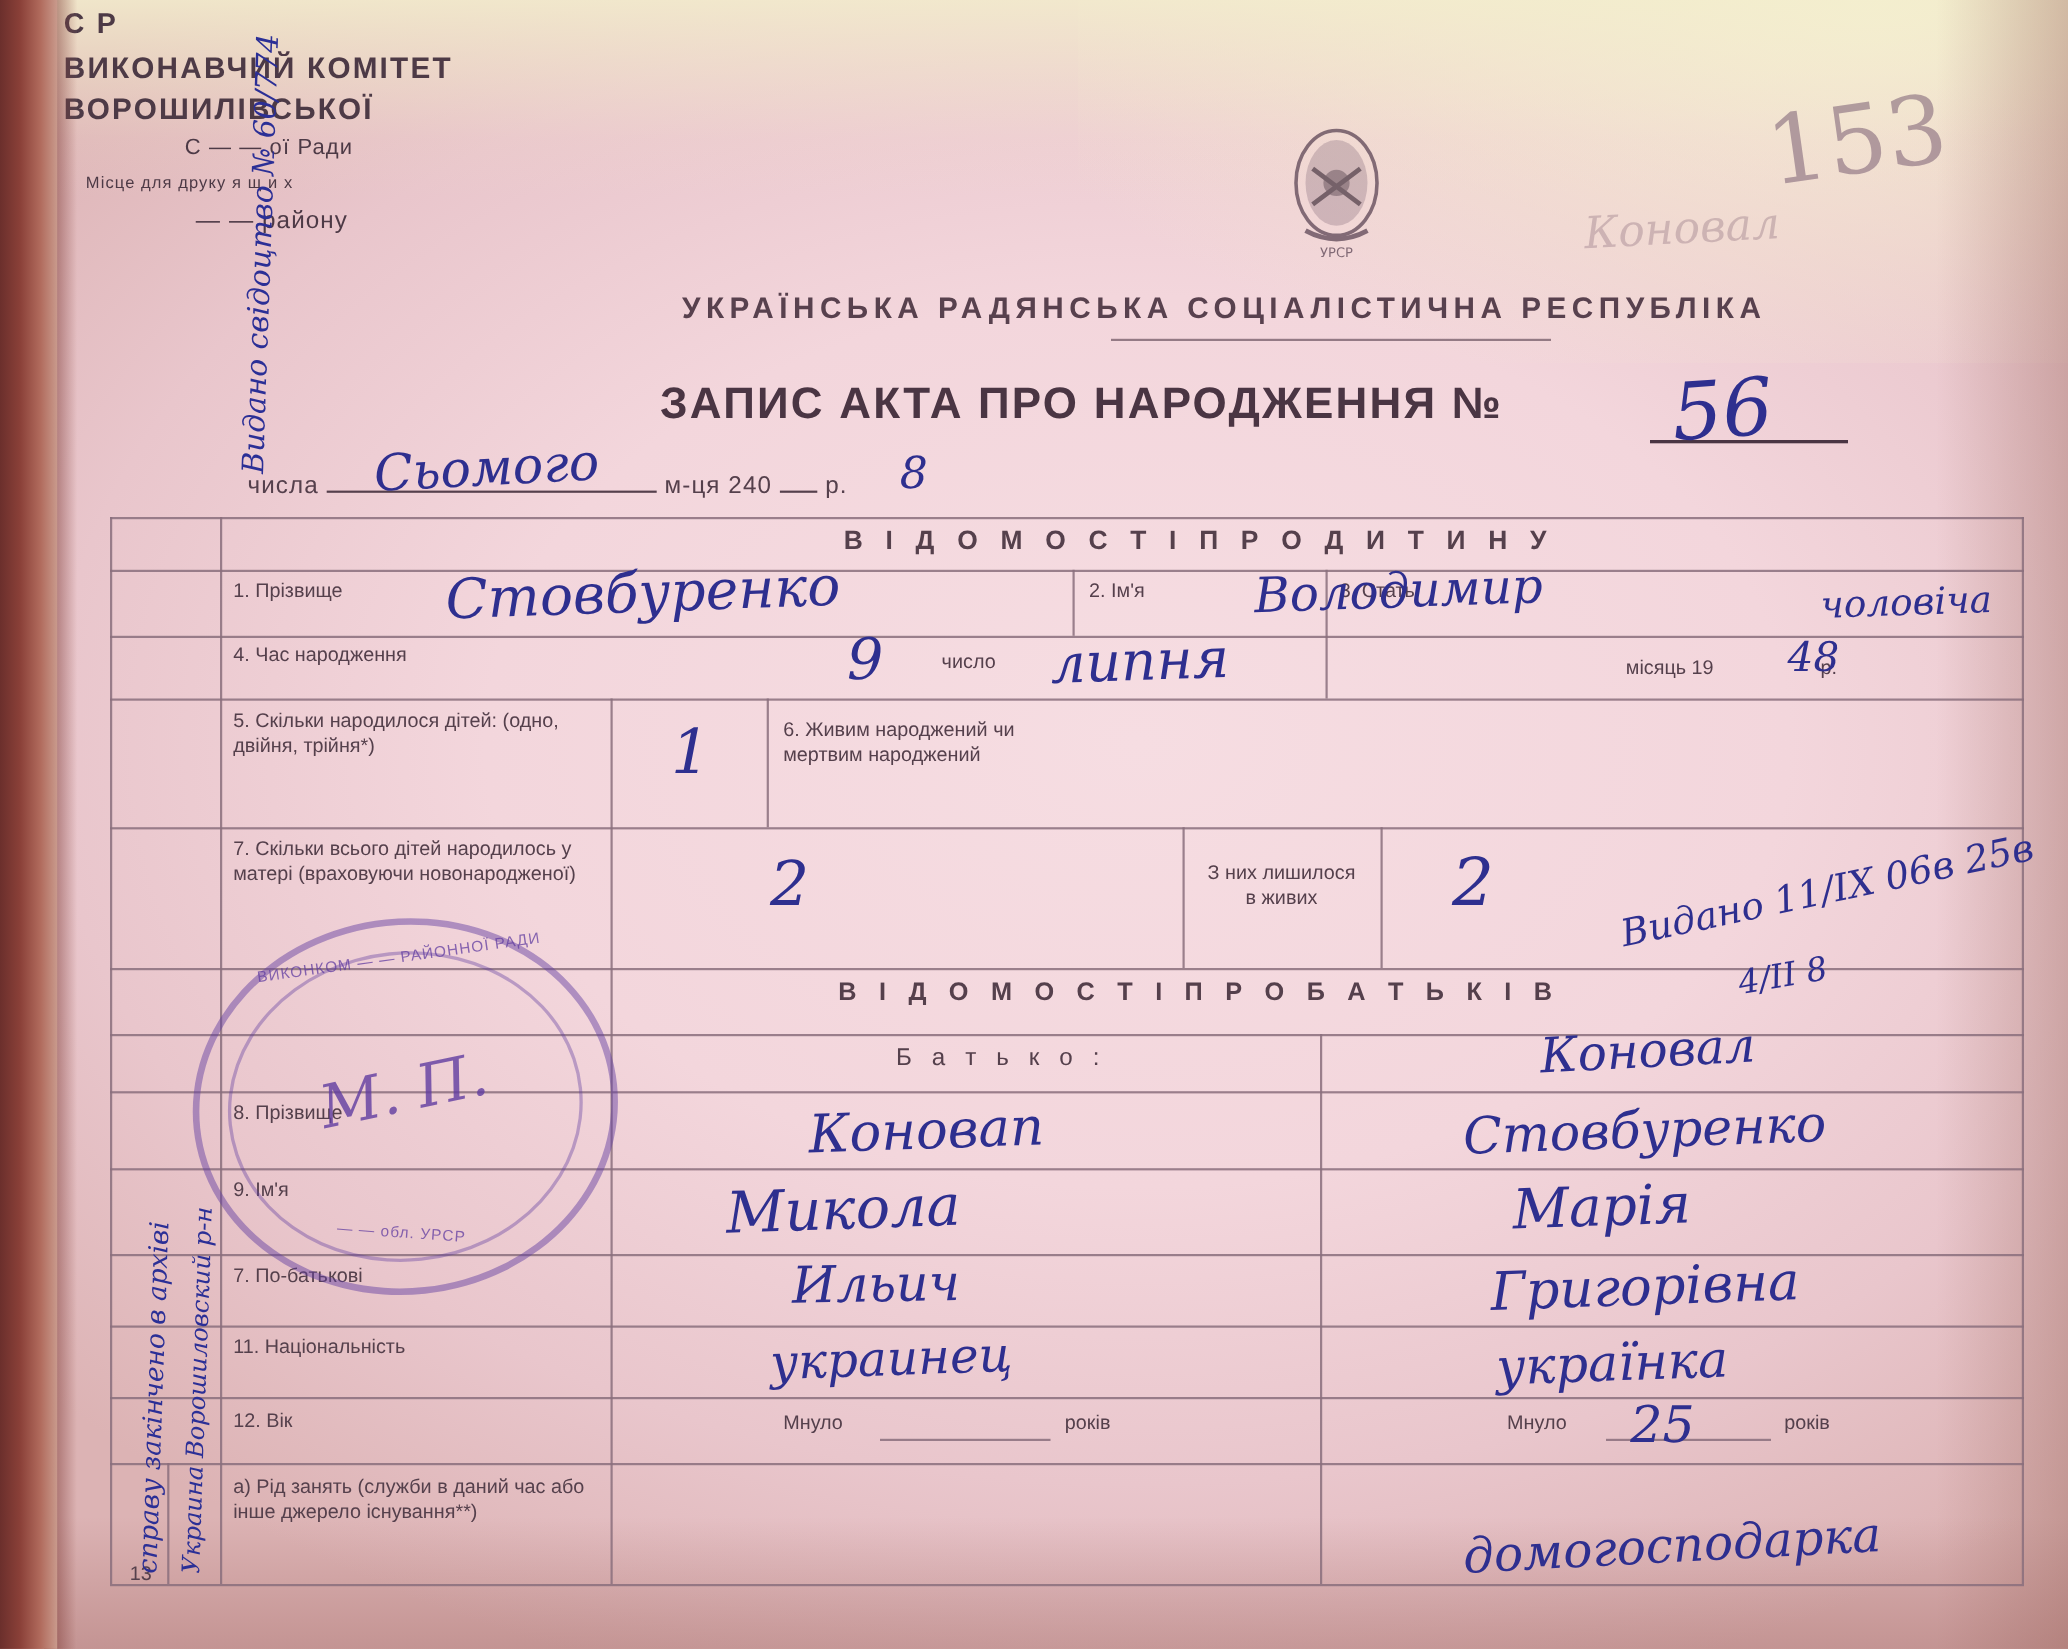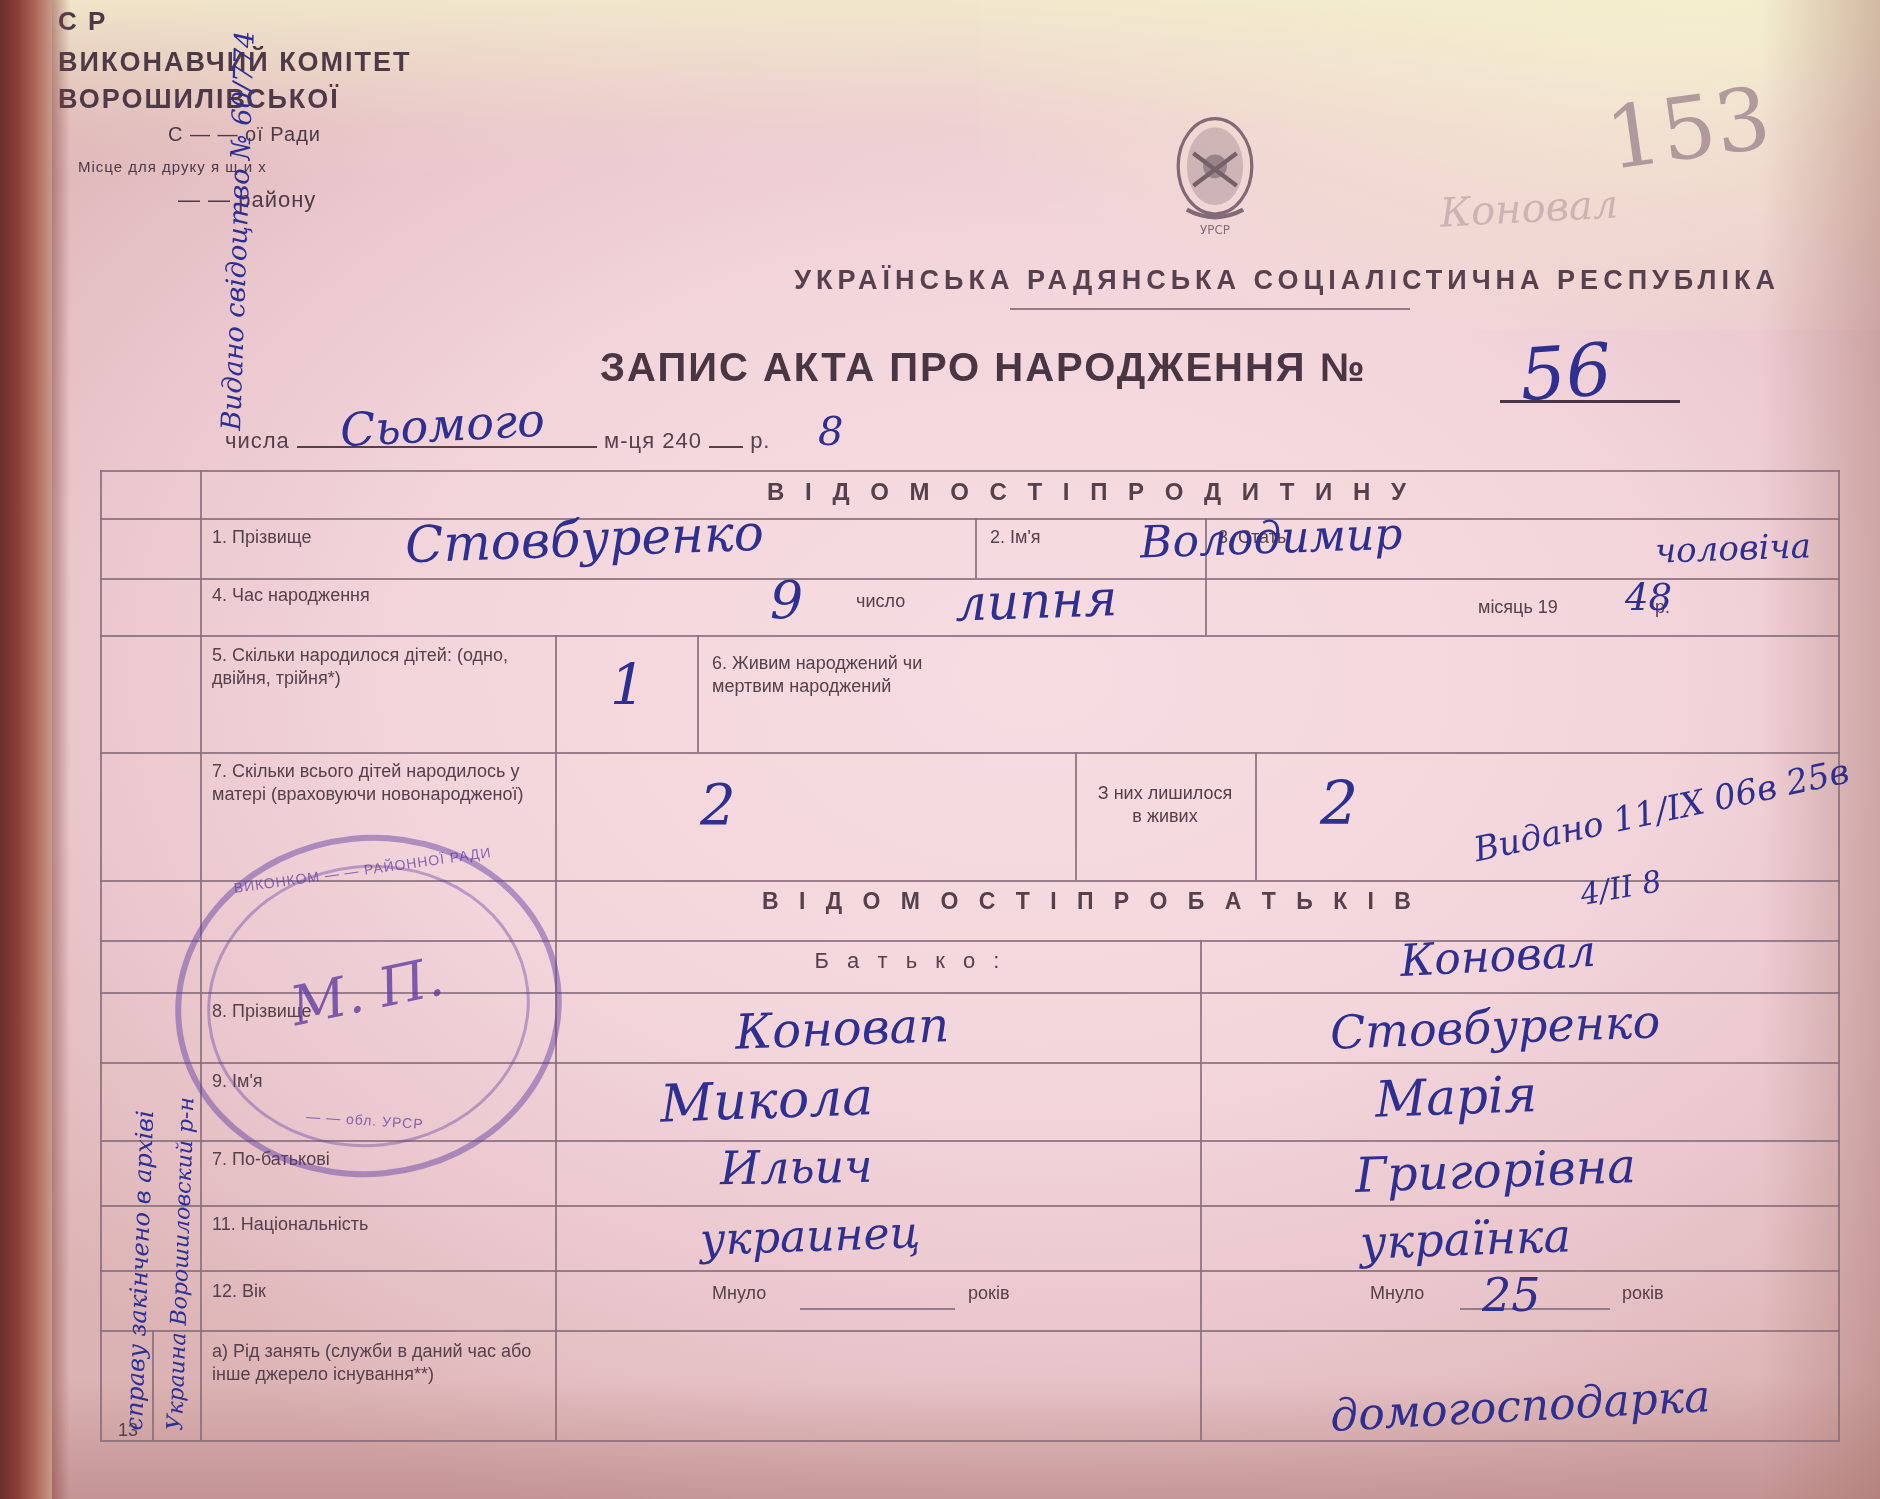--- a/index.html
+++ b/index.html
@@ -55,21 +55,21 @@
   }
   .hdr-line1 { font-size:26px; font-weight:bold; letter-spacing:2px; }
   .hdr-line2 { font-size:27px; font-weight:bold; letter-spacing:2px; margin-top:10px;}
   .hdr-line3 { font-size:27px; font-weight:bold; letter-spacing:2px; margin-top:6px;}
   .hdr-line4 { font-size:20px; letter-spacing:1px; margin-top:8px; margin-left:110px;}
   .hdr-line5 { font-size:15px; letter-spacing:1px; margin-top:12px; margin-left:20px;}
   .hdr-line6 { font-size:22px; letter-spacing:1px; margin-top:12px; margin-left:120px;}
 
   .republic {
     position:absolute; left:620px; top:265px; width:1160px;
-    text-align:right; font-size:27px; letter-spacing:5px; font-weight:bold;
+    text-align:left; font-size:27px; letter-spacing:5px; font-weight:bold;
     color:#58414e; z-index:12;
   }
   .republic-rule {
     position:absolute; left:1010px; top:308px; width:400px; height:2px;
     background:#6b5260; z-index:12; opacity:.7;
   }
   .acttitle {
     position:absolute; left:600px; top:345px; width:1000px;
     font-size:40px; font-weight:bold; letter-spacing:2px; color:#4a3543;
     z-index:12;

